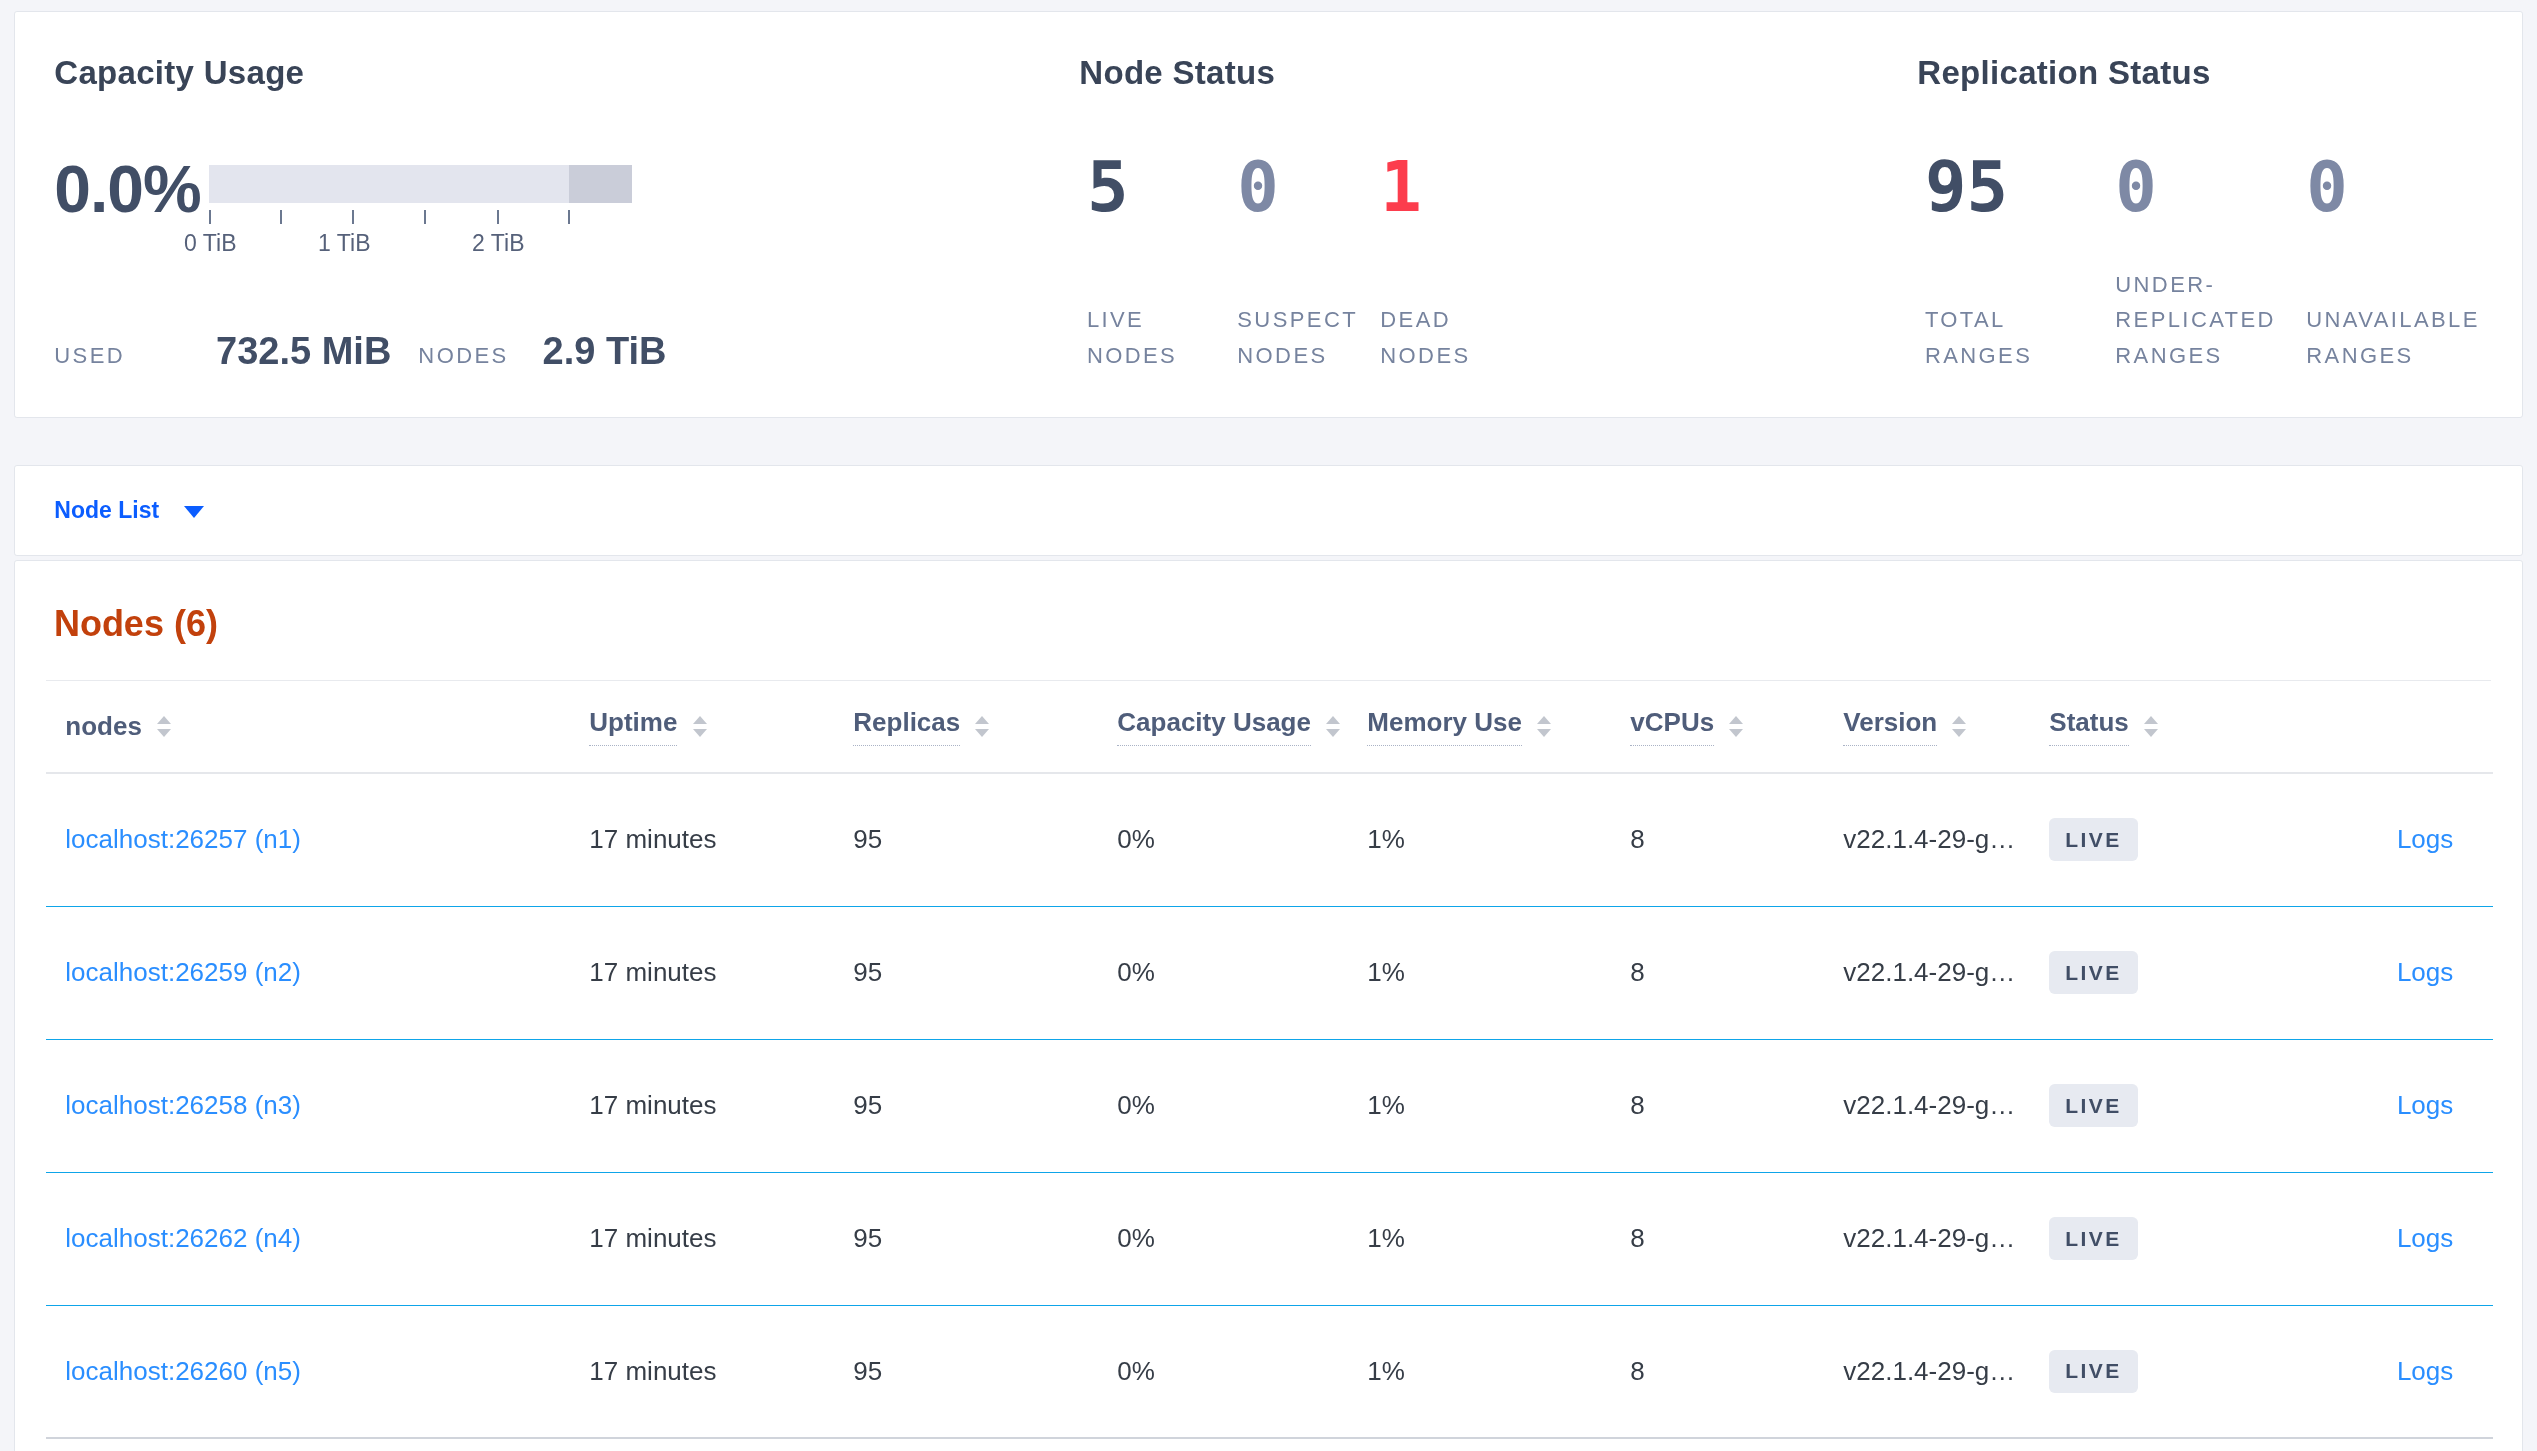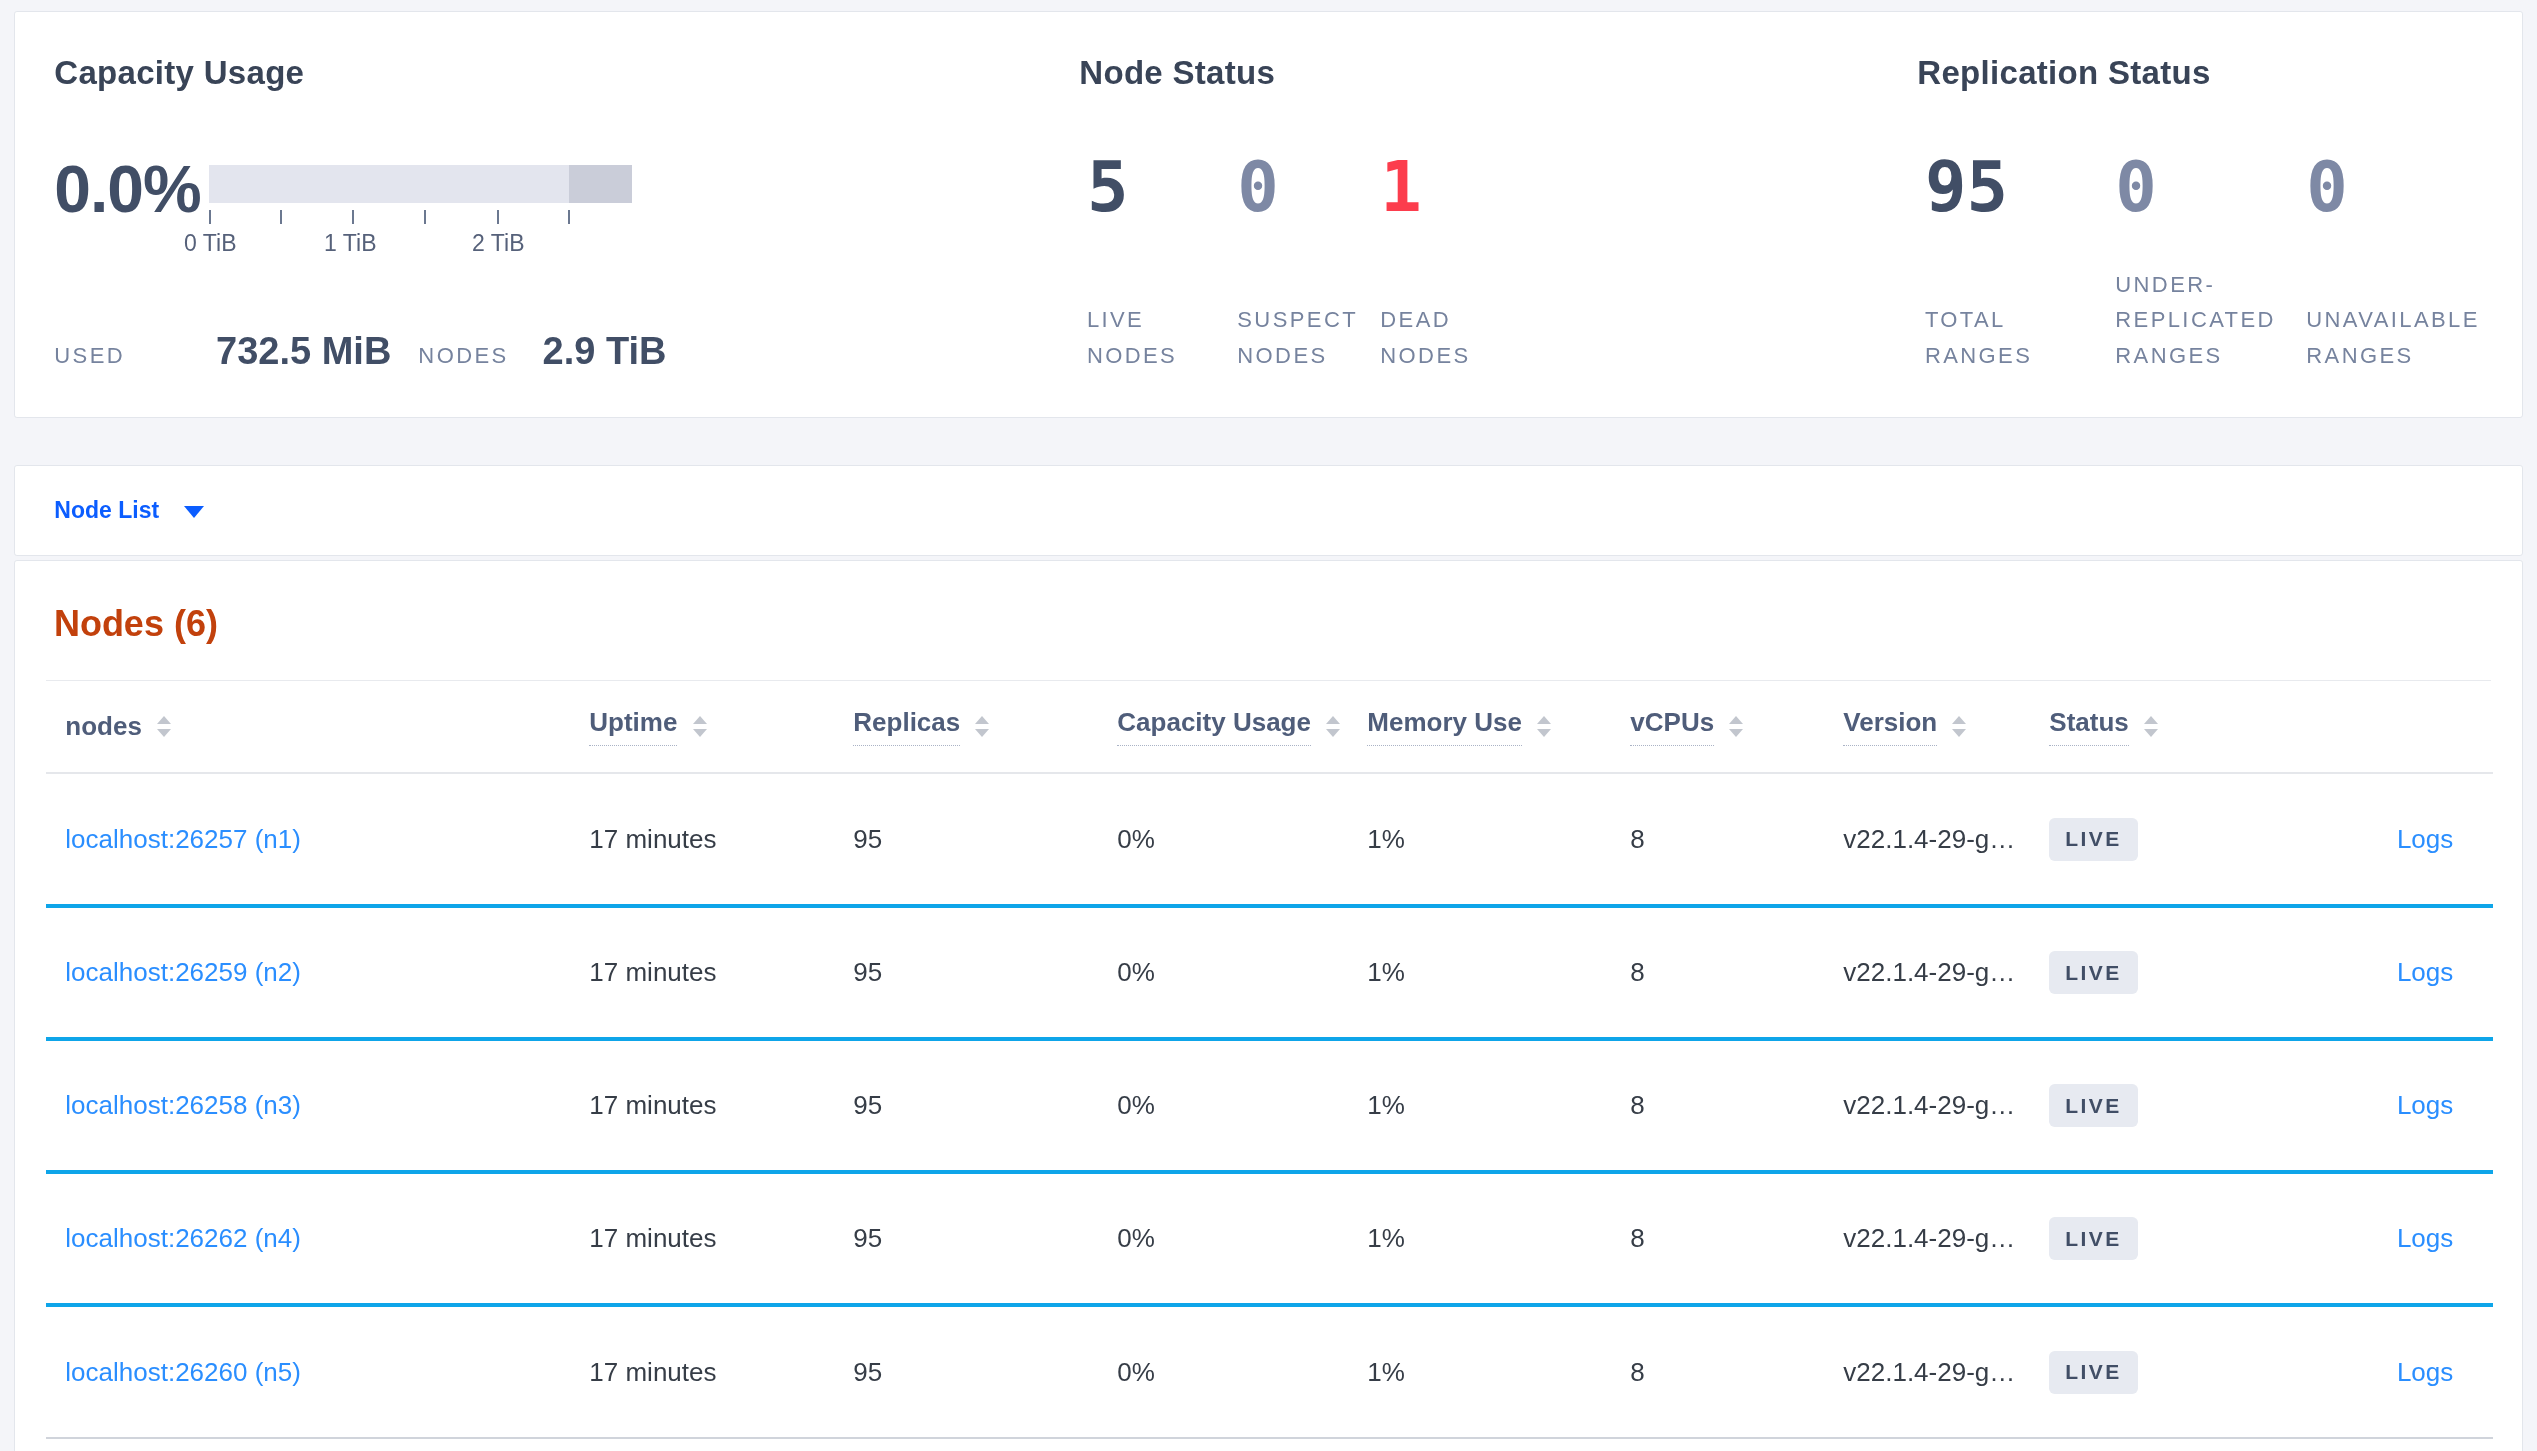--- a/index.html
+++ b/index.html
@@ -99,21 +99,21 @@
     width:0; height:0; border-left:7.6px solid transparent;
     border-right:7.6px solid transparent; border-bottom:8.6px solid #c2c6ce;
   }
   .sort-down {
     width:0; height:0; margin-top:4.8px; border-left:7.6px solid transparent;
     border-right:7.6px solid transparent; border-top:8.6px solid #c2c6ce;
   }
   tbody td {
     height:133px; vertical-align:middle;
     font-size:26px; color:#363d47;
-    border-bottom:4px solid #0ea5e9; white-space:nowrap; overflow:hidden;
+    border-bottom:1px solid #0ea5e9; white-space:nowrap; overflow:hidden;
   }
   tbody tr.last td { border-bottom:2.9px solid #d0d4db; }
   a.node-link, a.logs-link {
     color:#2a8eff; text-decoration:none; cursor:pointer; font-size:26px;
   }
   td.logs-cell { text-align:right; padding-right:40px; }
   .badge {
     display:inline-block; padding:9.5px 16px;
     background:#e7eaf1; border-radius:5.7px;
     font-size:21px; font-weight:700; letter-spacing:2.4px; color:#414e66;
@@ -133,21 +133,21 @@
         <div class="cap-track">
           <div class="cap-track-extra"></div>
         </div>
         <div class="cap-tick" style="left:0px"></div>
         <div class="cap-tick" style="left:71px"></div>
         <div class="cap-tick" style="left:143px"></div>
         <div class="cap-tick" style="left:215px"></div>
         <div class="cap-tick" style="left:288px"></div>
         <div class="cap-tick" style="left:359px"></div>
         <div class="cap-tick-label" style="left:-42px">0 TiB</div>
-        <div class="cap-tick-label" style="left:98px">1 TiB</div>
+        <div class="cap-tick-label" style="left:92px">1 TiB</div>
         <div class="cap-tick-label" style="left:246px">2 TiB</div>
       </div>
       <div class="cap-legend">
         <span class="caps-label">USED</span>
         <span class="cap-val g1">732.5 MiB</span>
         <span class="caps-label g2">NODES</span>
         <span class="cap-val g3">2.9 TiB</span>
       </div>
     </div>
 

